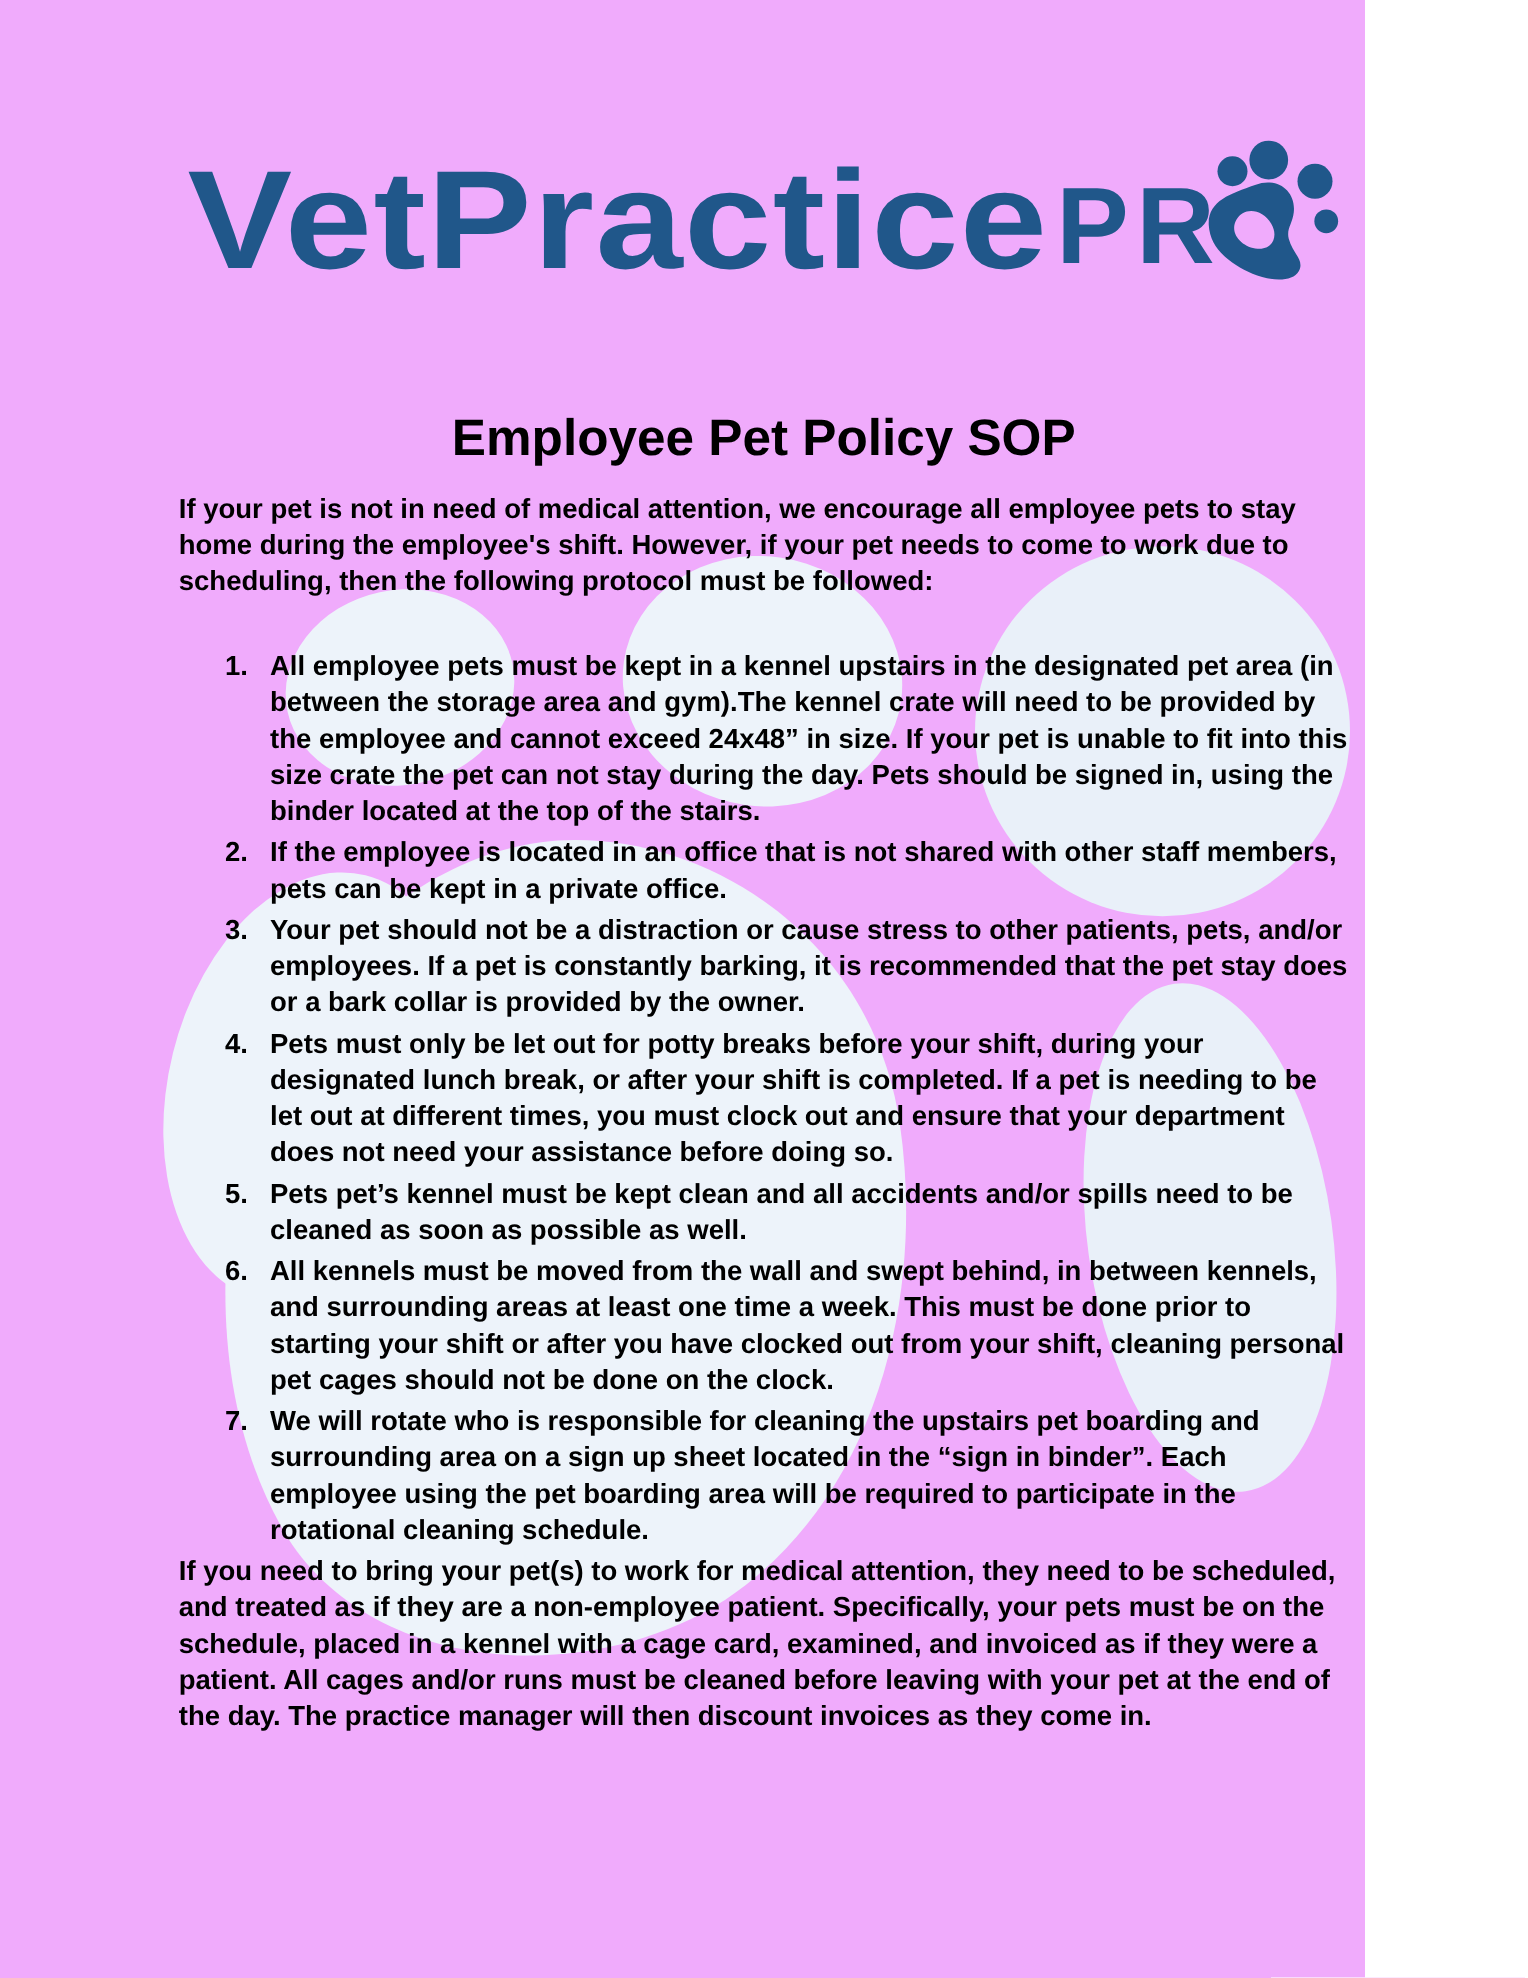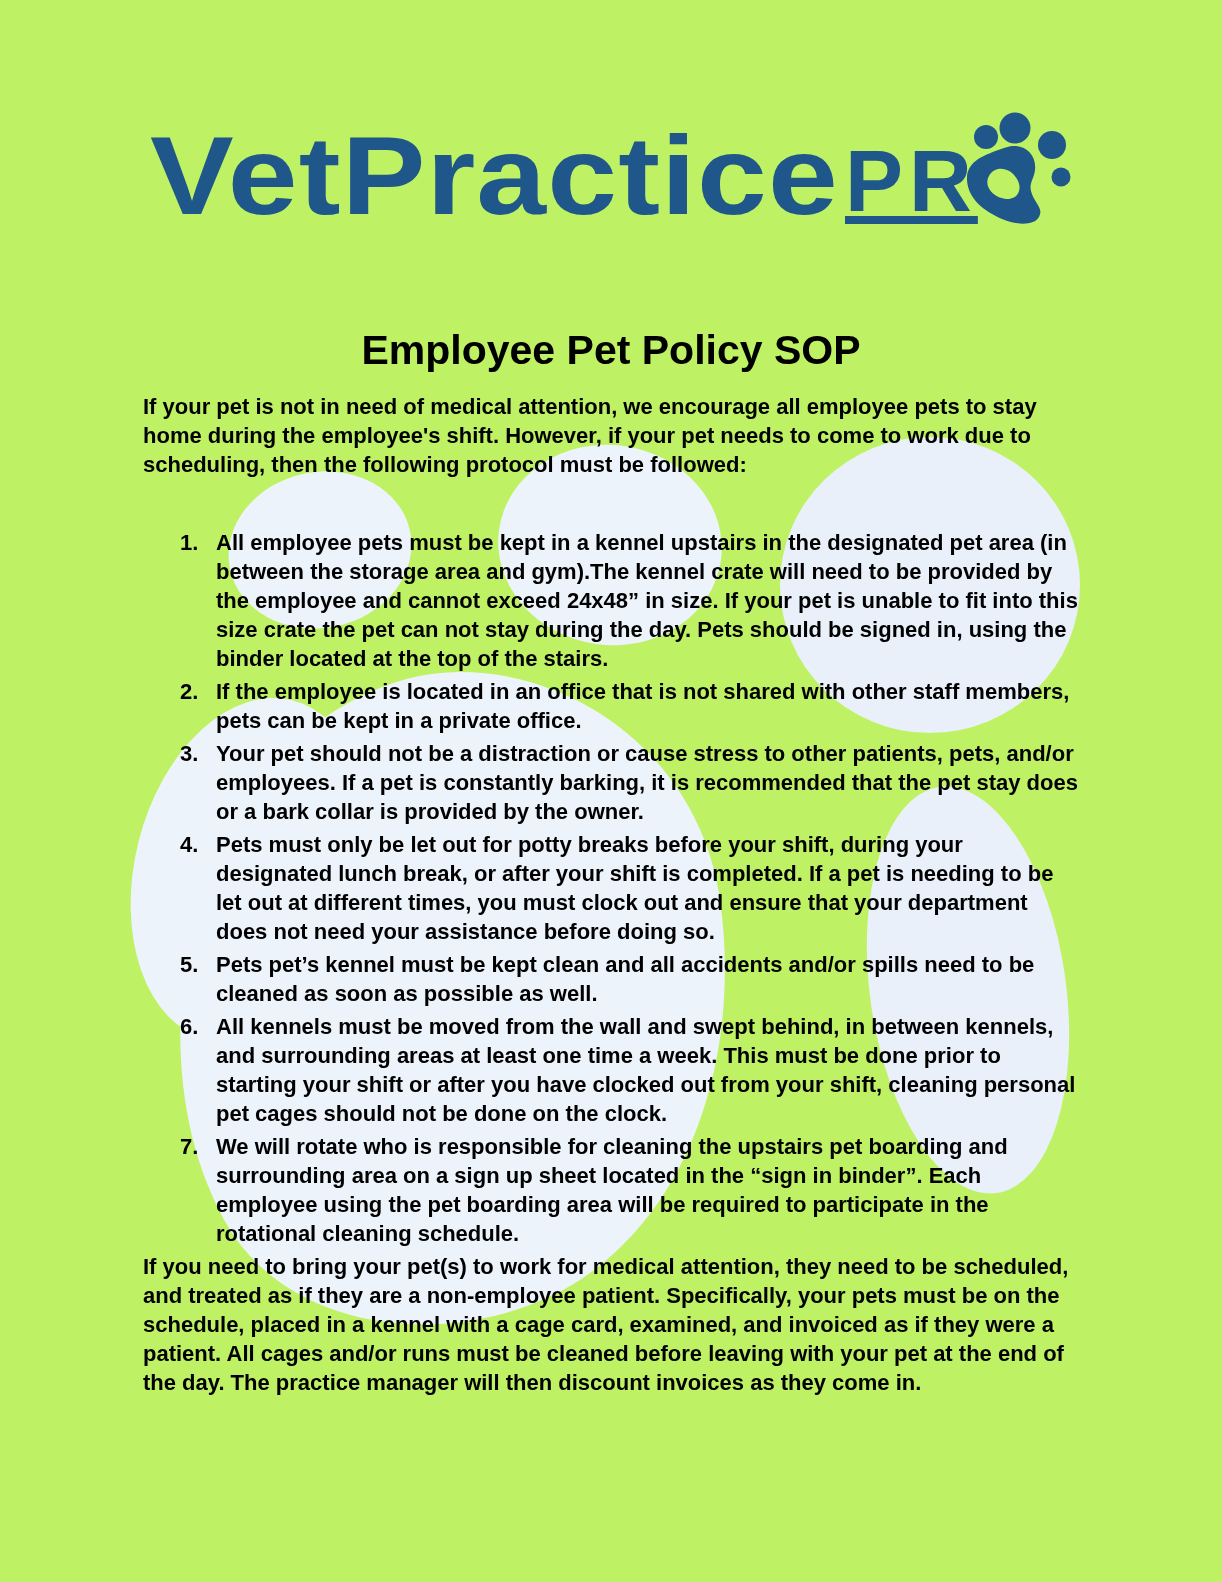--- a/index.html
+++ b/index.html
@@ -1,20 +1,20 @@
 <!DOCTYPE html>
 <html><head>
 <meta charset="utf-8">
 <style>
   html,body { margin:0; padding:0; background:#ffffff; }
   .page {
     position:relative;
-    width:1222px;
+    width:1092px;
     height:1582px;
-    background:#bef264;
+    background:#f0abfc;
     overflow:hidden;
     font-family:"Liberation Sans", sans-serif;
     color:#000000;
   }
   .watermark {
     position:absolute;
     left:0; top:0;
     width:1222px; height:1582px;
     z-index:0;
     pointer-events:none;
@@ -56,21 +56,21 @@
     width:937px;
     font-size:22px;
     line-height:29px;
     z-index:1;
     font-weight:bold;
   }
   .content p { margin:0; }
   ol.policy-list {
     list-style:none;
     counter-reset:item;
-    margin:49px 0 0 0;
+    margin:39px 0 0 0;
     padding:0;
   }
   ol.policy-list li {
     position:relative;
     counter-increment:item;
     padding-left:73px;
     margin-bottom:4px;
   }
   ol.policy-list li::before {
     content:counter(item) ".";
@@ -90,21 +90,21 @@
       <ellipse cx="320" cy="550" rx="92" ry="78" transform="rotate(-12 320 550)"></ellipse>
       <ellipse cx="610" cy="545" rx="112" ry="100" transform="rotate(8 610 545)"></ellipse>
       <ellipse cx="930" cy="585" rx="150" ry="148" fill="#e9f0f9"></ellipse>
       <ellipse cx="968" cy="990" rx="98" ry="205" transform="rotate(-8 968 990)" fill="#e9f0f9"></ellipse>
       <path d="M 460 672 C 580 672 700 760 720 900 C 740 1040 700 1200 580 1280 C 470 1350 300 1340 230 1230 C 170 1130 170 1000 200 890 C 230 780 340 672 460 672 Z"></path>
       <ellipse cx="250" cy="870" rx="115" ry="175" transform="rotate(14 250 870)"></ellipse>
     </g>
   </svg>
 
   <span class="logo logo-wordmark" style="color:#20578a;">VetPractice</span>
-  <span class="logo logo-suffix" style="color:#20578a;text-decoration:underline;">PR</span>
+  <span class="logo logo-suffix" style="color:#20578a;">PR</span>
   <svg class="logo logo-paw" viewBox="0 0 110 122" xmlns="http://www.w3.org/2000/svg" aria-hidden="true">
     <g fill="#20578a">
       <circle cx="22" cy="27" r="12"></circle>
       <circle cx="51" cy="18" r="15.5"></circle>
       <circle cx="88" cy="35" r="14"></circle>
       <circle cx="97" cy="67" r="9.5"></circle>
       <path fill-rule="evenodd" d="M 40 38
         C 58 31 73 43 71 60
         C 70 69 65 73 67 81
         C 70 93 80 98 75 107

